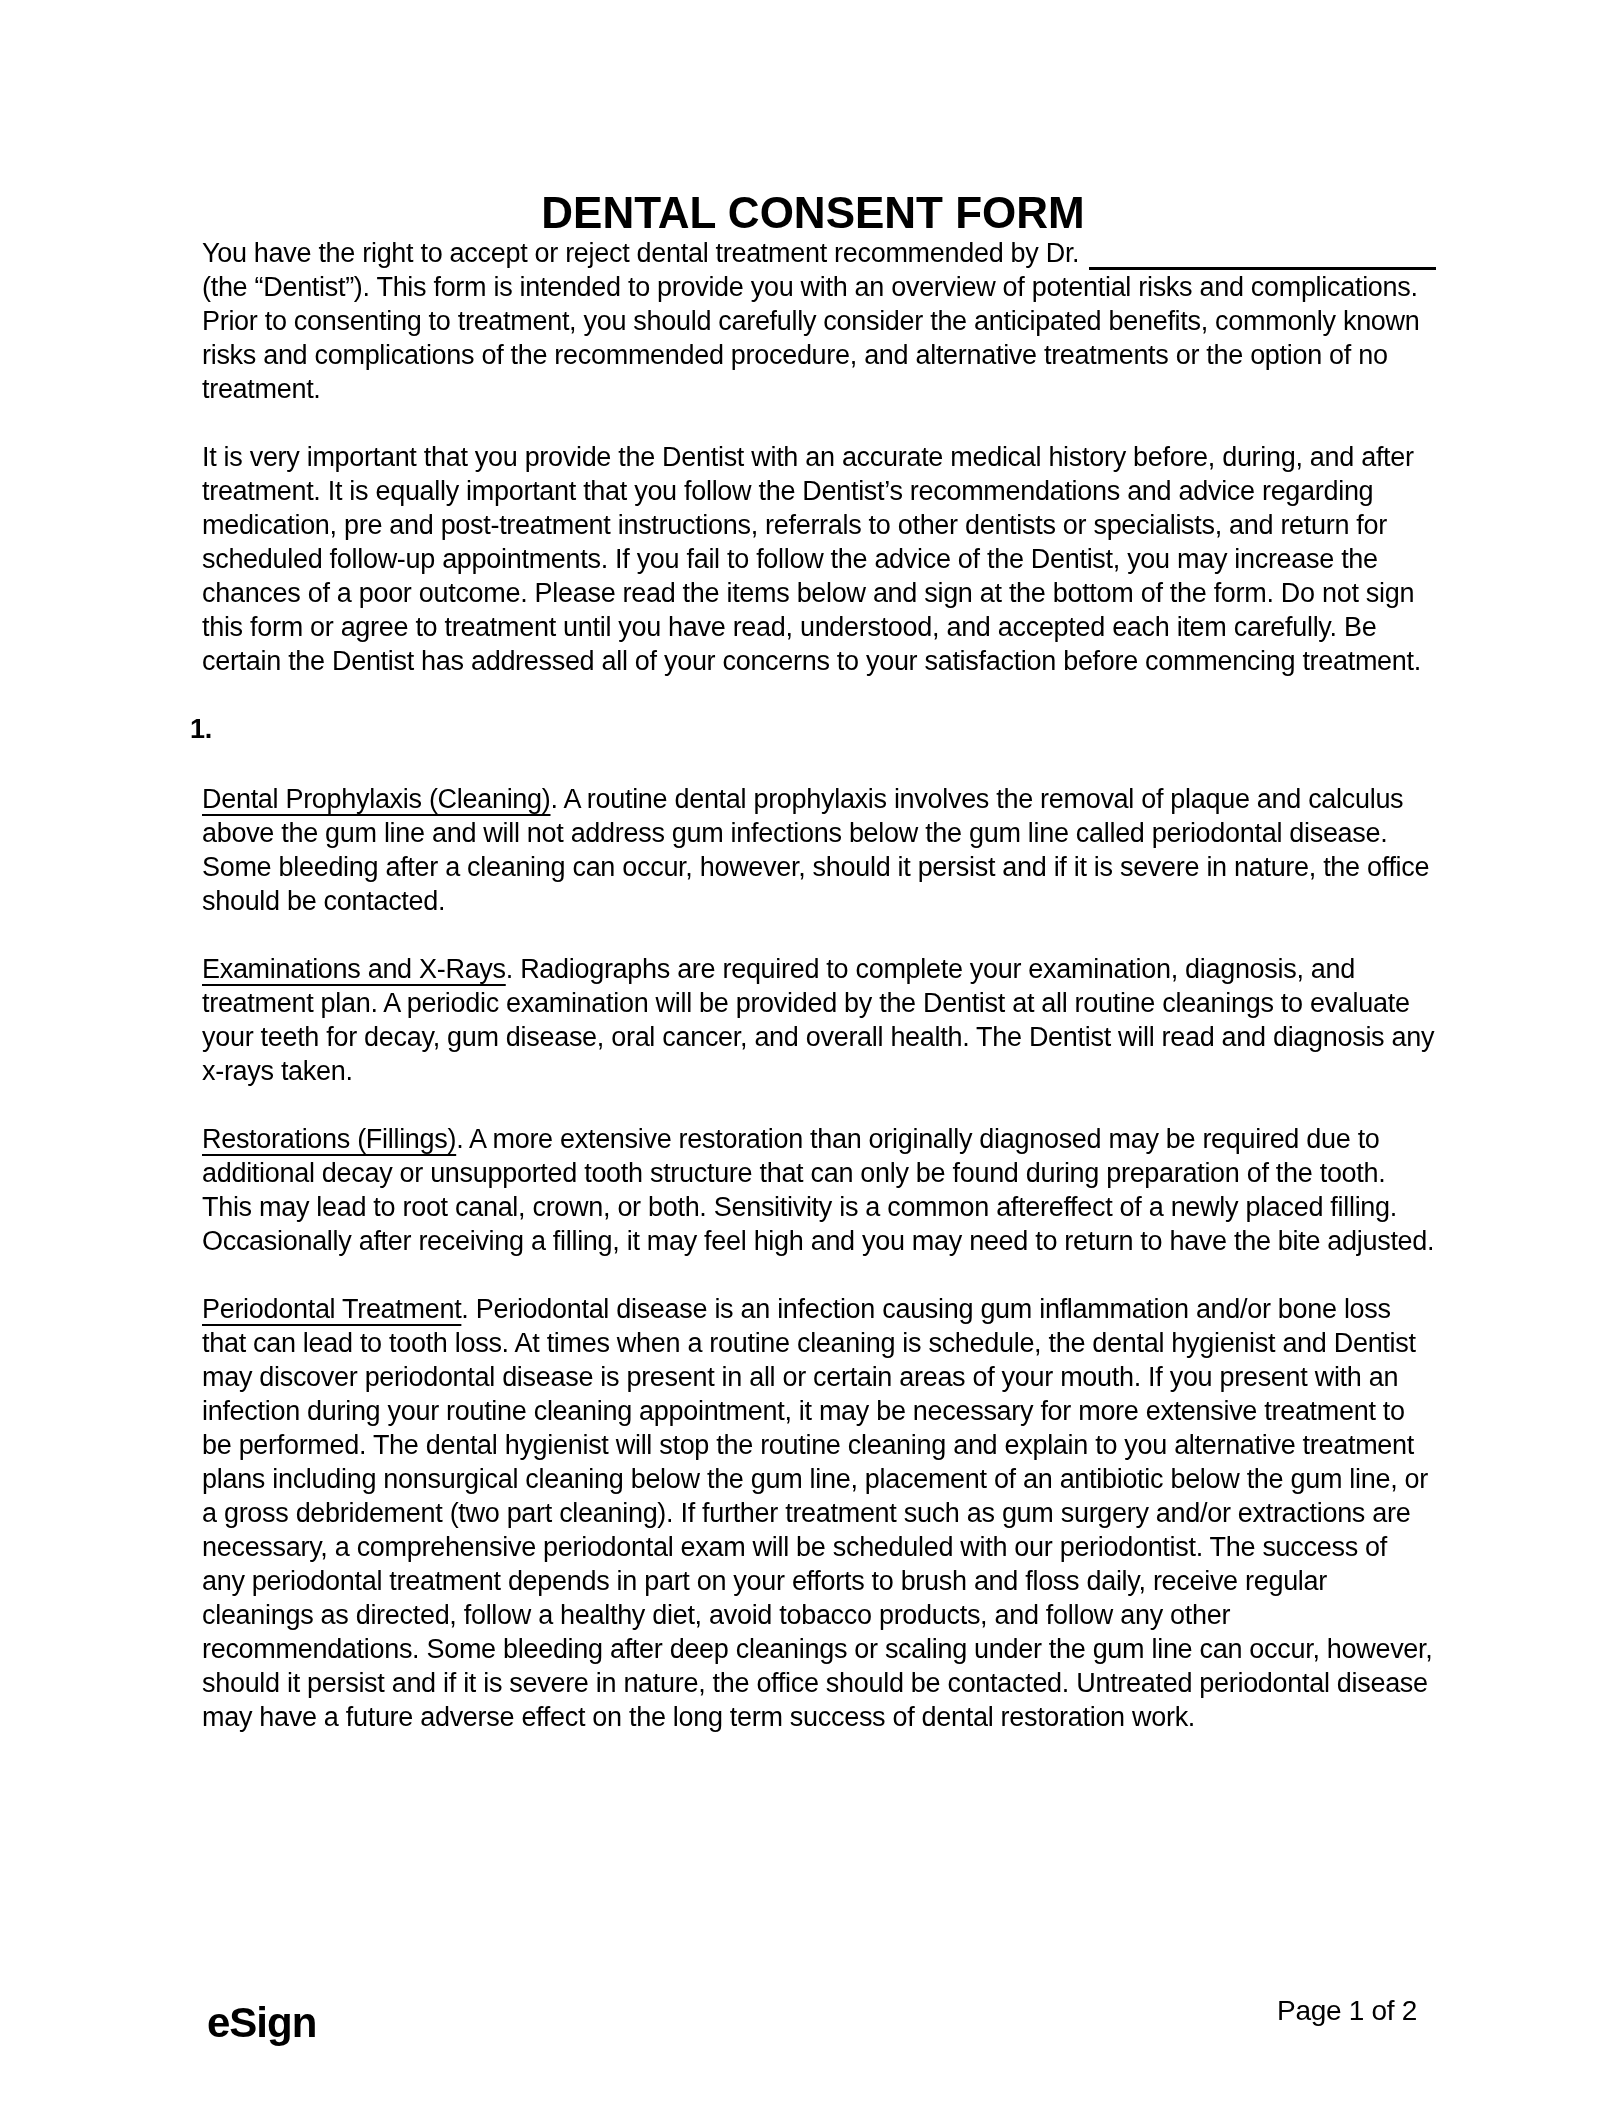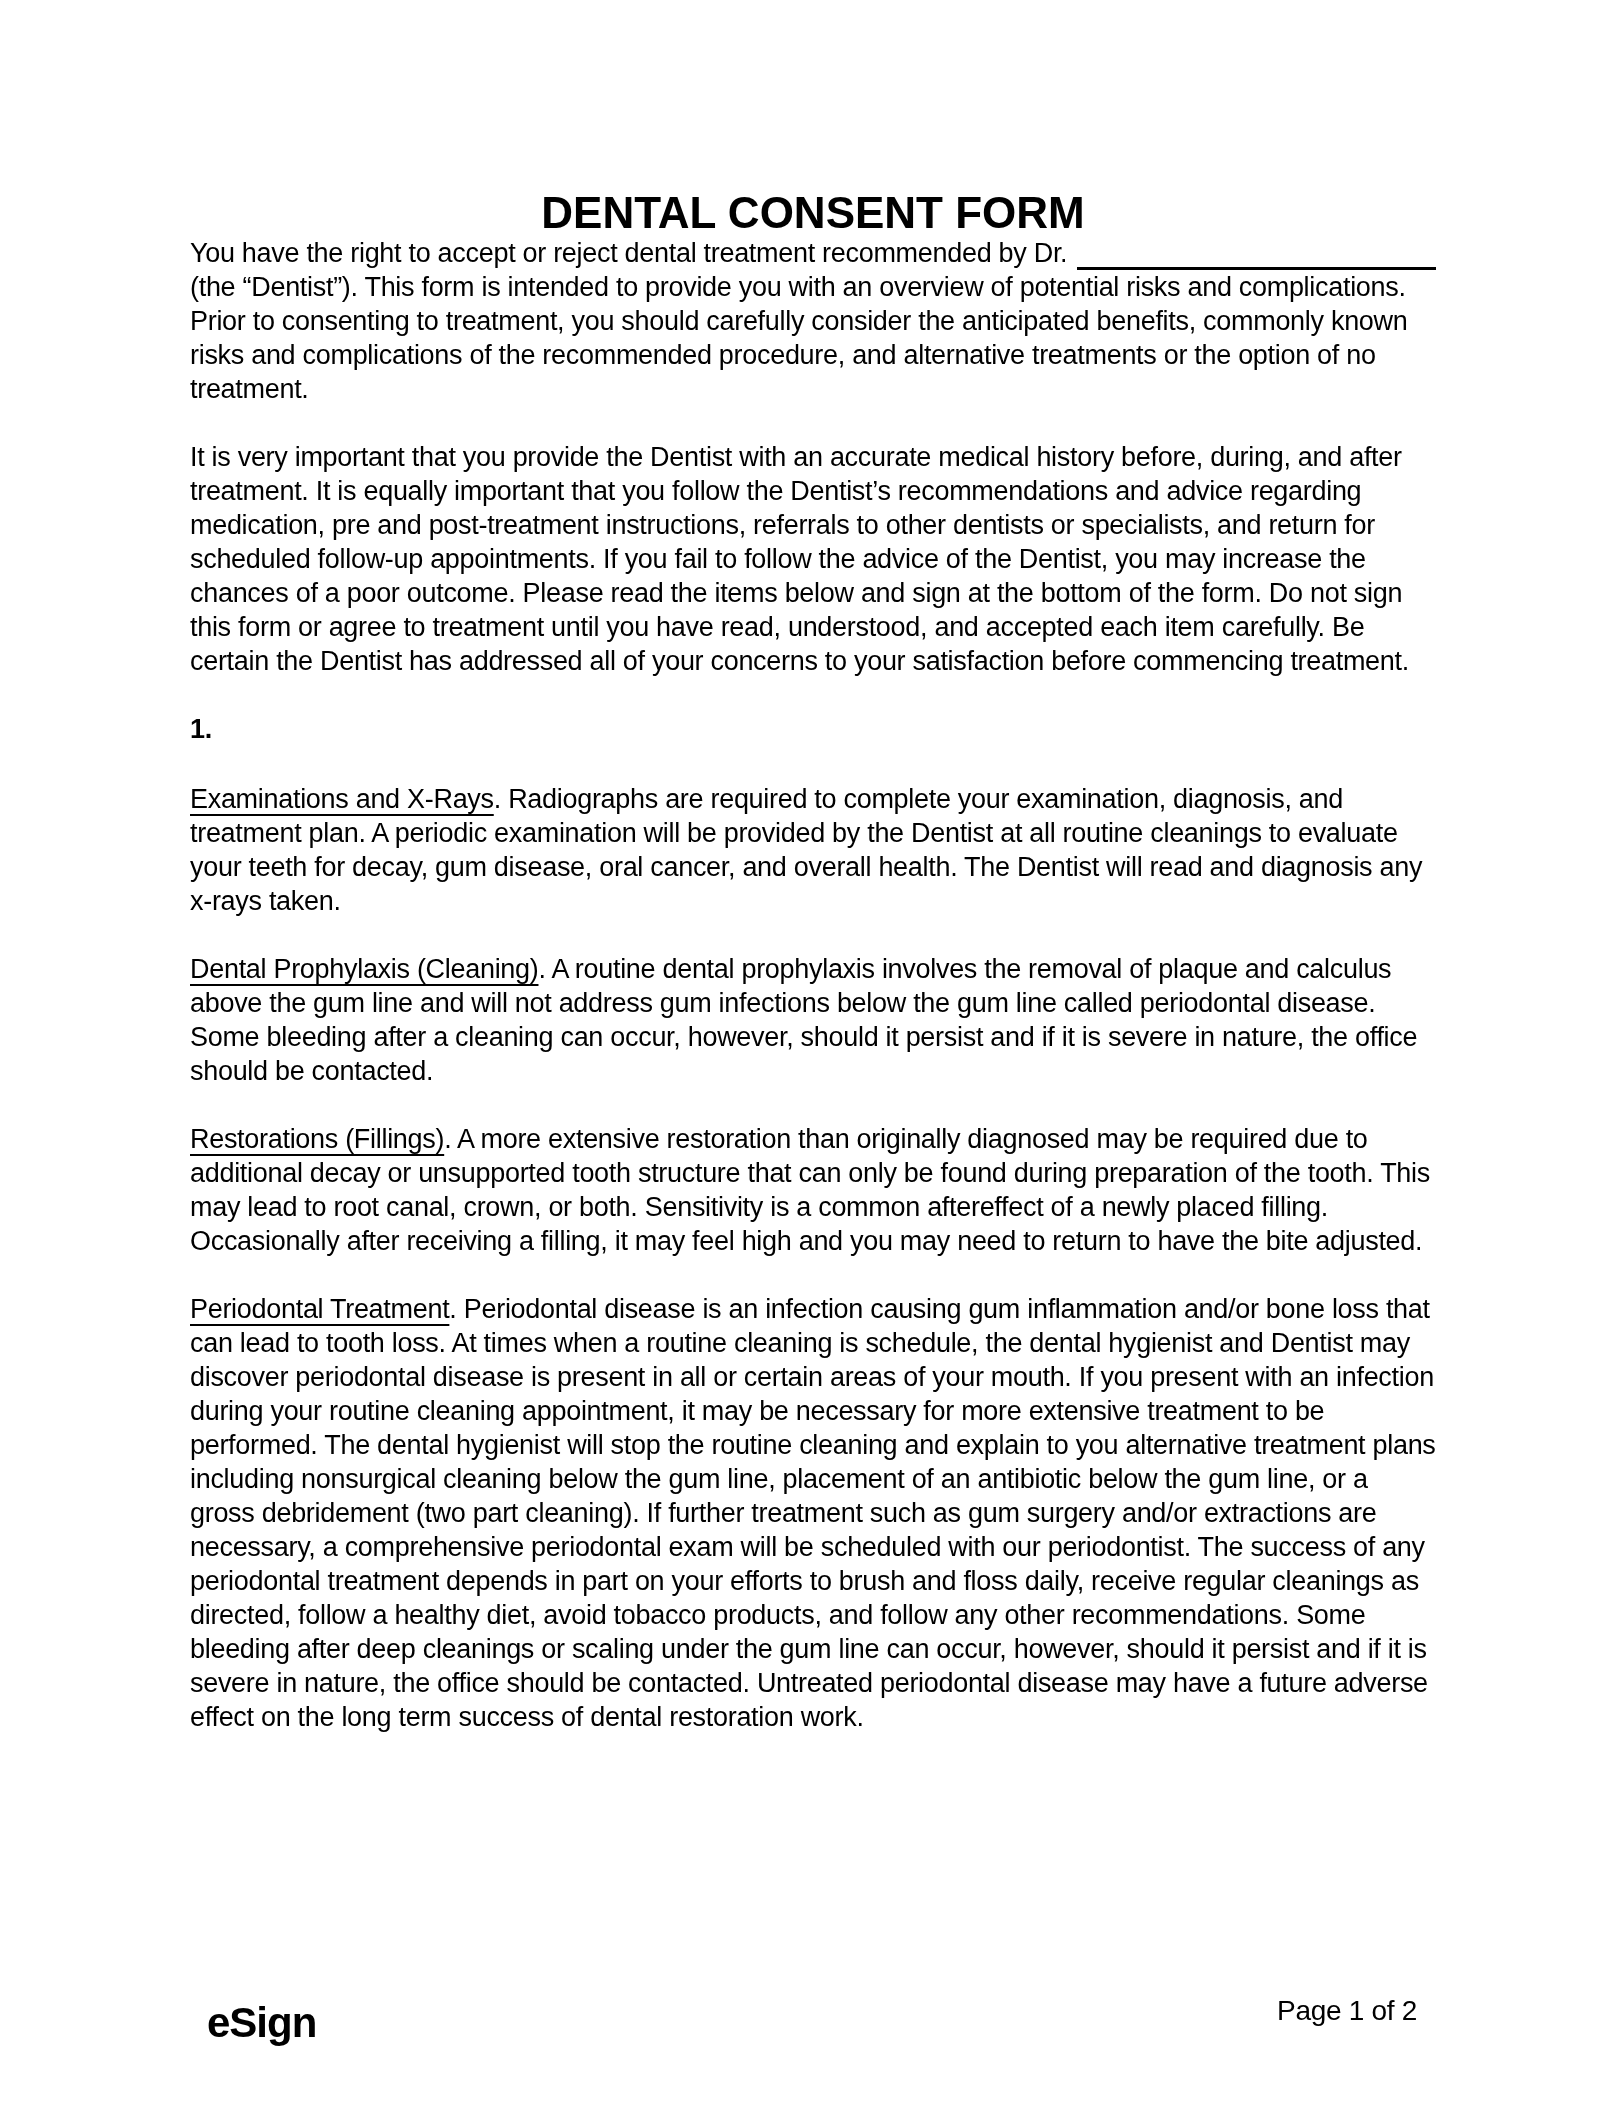--- a/index.html
+++ b/index.html
@@ -36,21 +36,21 @@
     text-align: center;
     letter-spacing: 0px;
   }
   .body-text {
     font-size: 27px;
     line-height: 34px;
     letter-spacing: -0.3px;
     text-align: left;
   }
   p.para {
-    margin: 0 0 34px 0;
+    margin: 0 0 34px 12px;
   }
   .intro {
     margin-top: 46px;
   }
   .intro-line1 {
     display: flex;
     align-items: flex-end;
   }
   .intro-line1 .lead-text {
     white-space: nowrap;
@@ -114,25 +114,25 @@
       <span>(the “Dentist”). This form is intended to provide you with an overview of potential risks and complications. Prior to consenting to treatment, you should carefully consider the anticipated benefits, commonly known risks and complications of the recommended procedure, and alternative treatments or the option of no treatment.</span>
     </p>
 
     <p class="para body-text">It is very important that you provide the Dentist with an accurate medical history before, during, and after treatment. It is equally important that you follow the Dentist’s recommendations and advice regarding medication, pre and post-treatment instructions, referrals to other dentists or specialists, and return for scheduled follow-up appointments. If you fail to follow the advice of the Dentist, you may increase the chances of a poor outcome. Please read the items below and sign at the bottom of the form. Do not sign this form or agree to treatment until you have read, understood, and accepted each item carefully. Be certain the Dentist has addressed all of your concerns to your satisfaction before commencing treatment.</p>
 
     <div class="section-heading body-text">
       <span class="section-number">1.</span>
     </div>
 
     <p class="para body-text sub-item">
-      <span class="lead">Examinations and X-Rays</span><span>. Radiographs are required to complete your examination, diagnosis, and treatment plan. A periodic examination will be provided by the Dentist at all routine cleanings to evaluate your teeth for decay, gum disease, oral cancer, and overall health. The Dentist will read and diagnosis any x-rays taken.</span>
+      <span class="lead">Dental Prophylaxis (Cleaning)</span><span>. A routine dental prophylaxis involves the removal of plaque and calculus above the gum line and will not address gum infections below the gum line called periodontal disease. Some bleeding after a cleaning can occur, however, should it persist and if it is severe in nature, the office should be contacted.</span>
     </p>
 
     <p class="para body-text sub-item">
-      <span class="lead">Dental Prophylaxis (Cleaning)</span><span>. A routine dental prophylaxis involves the removal of plaque and calculus above the gum line and will not address gum infections below the gum line called periodontal disease. Some bleeding after a cleaning can occur, however, should it persist and if it is severe in nature, the office should be contacted.</span>
+      <span class="lead">Examinations and X-Rays</span><span>. Radiographs are required to complete your examination, diagnosis, and treatment plan. A periodic examination will be provided by the Dentist at all routine cleanings to evaluate your teeth for decay, gum disease, oral cancer, and overall health. The Dentist will read and diagnosis any x-rays taken.</span>
     </p>
 
     <p class="para body-text sub-item">
       <span class="lead">Restorations (Fillings)</span><span>. A more extensive restoration than originally diagnosed may be required due to additional decay or unsupported tooth structure that can only be found during preparation of the tooth. This may lead to root canal, crown, or both. Sensitivity is a common aftereffect of a newly placed filling. Occasionally after receiving a filling, it may feel high and you may need to return to have the bite adjusted.</span>
     </p>
 
     <p class="para body-text sub-item">
       <span class="lead">Periodontal Treatment</span><span>. Periodontal disease is an infection causing gum inflammation and/or bone loss that can lead to tooth loss. At times when a routine cleaning is schedule, the dental hygienist and Dentist may discover periodontal disease is present in all or certain areas of your mouth. If you present with an infection during your routine cleaning appointment, it may be necessary for more extensive treatment to be performed. The dental hygienist will stop the routine cleaning and explain to you alternative treatment plans including nonsurgical cleaning below the gum line, placement of an antibiotic below the gum line, or a gross debridement (two part cleaning). If further treatment such as gum surgery and/or extractions are necessary, a comprehensive periodontal exam will be scheduled with our periodontist. The success of any periodontal treatment depends in part on your efforts to brush and floss daily, receive regular cleanings as directed, follow a healthy diet, avoid tobacco products, and follow any other recommendations. Some bleeding after deep cleanings or scaling under the gum line can occur, however, should it persist and if it is severe in nature, the office should be contacted. Untreated periodontal disease may have a future adverse effect on the long term success of dental restoration work.</span>
     </p>
 

